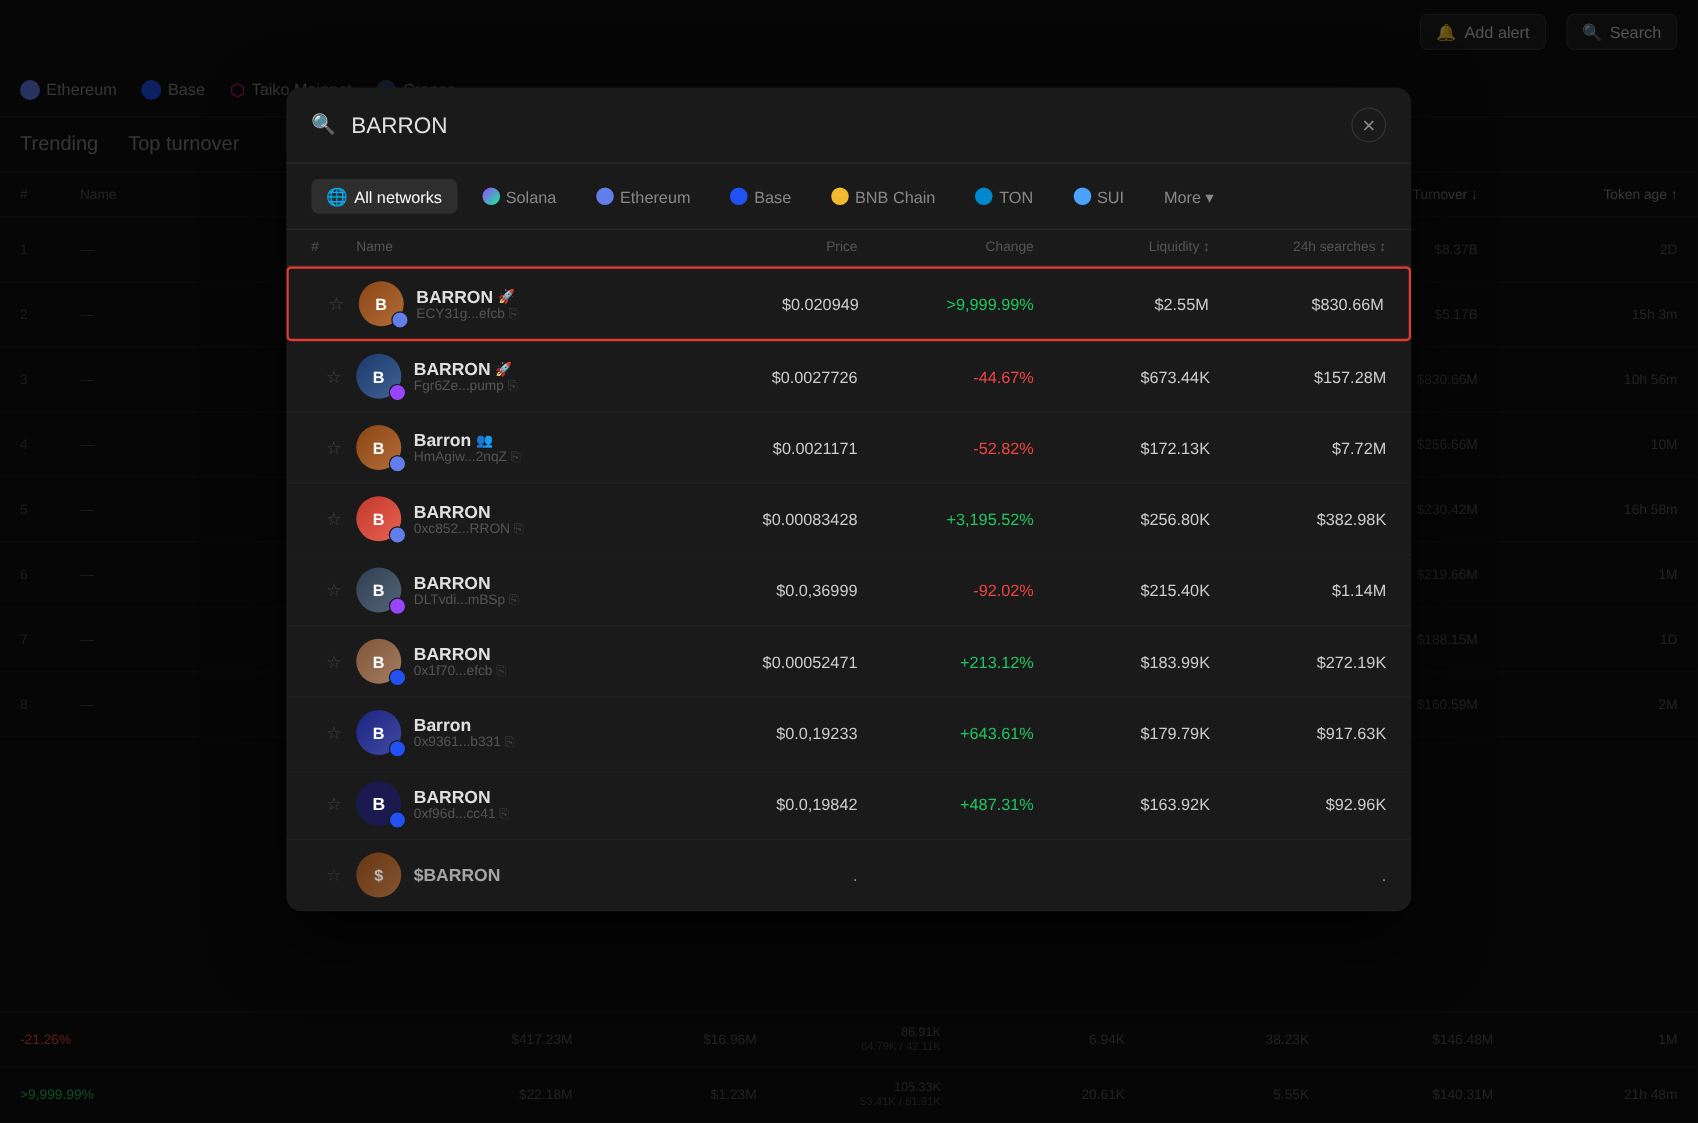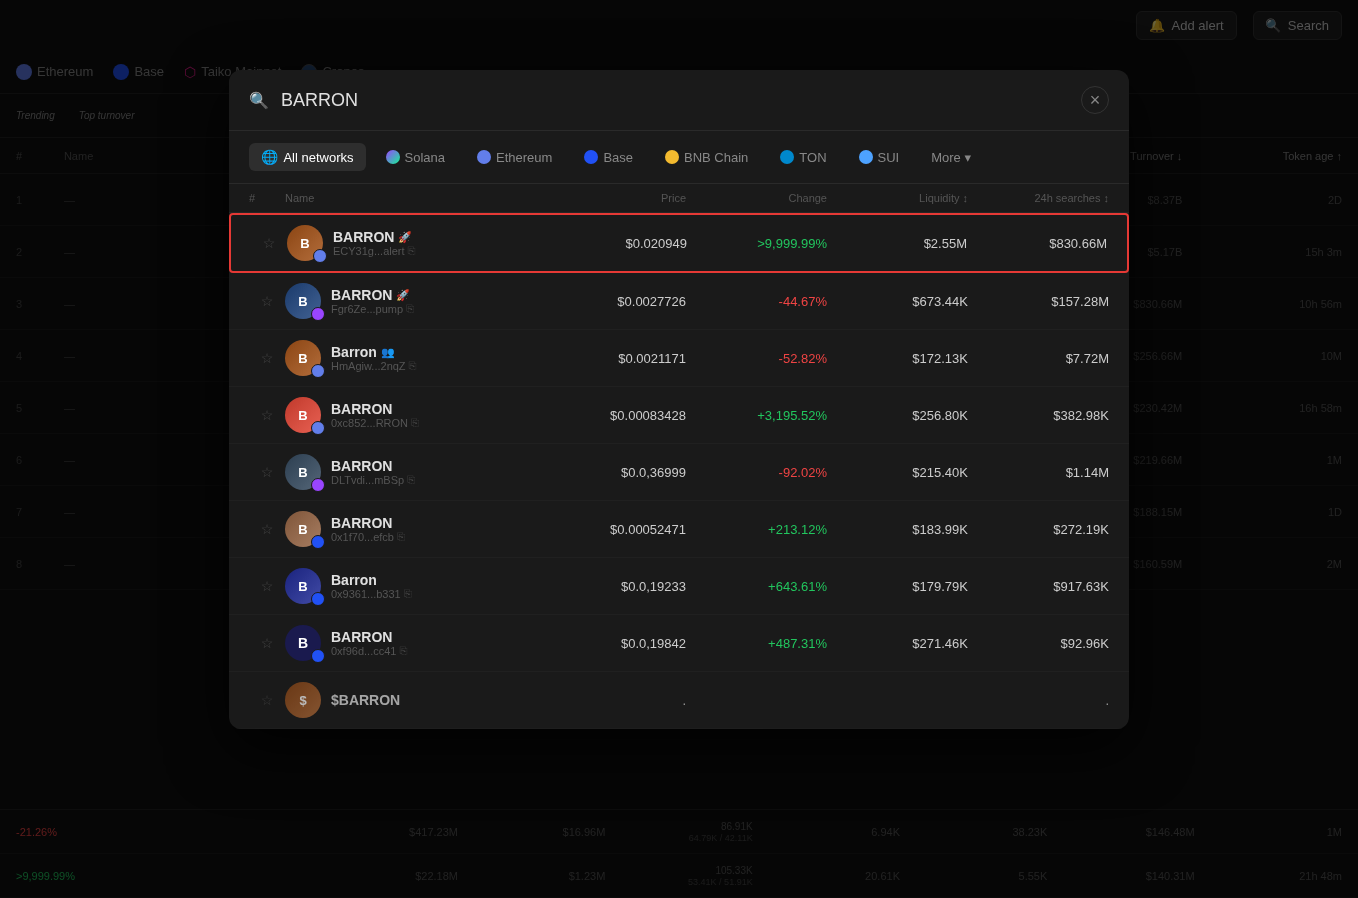--- a/index.html
+++ b/index.html
@@ -103,23 +103,22 @@
       display: flex;
       align-items: center;
       padding: 0 16px;
       gap: 24px;
       border-bottom: 1px solid #222;
       z-index: 1;
     }
 
     .secondary-nav-item {
       color: #888;
-      font-size: 10px;
-      cursor: pointer;
-      font-style: italic;
+      font-size: 16px;
+      cursor: pointer;
     }
 
     
     .bg-table {
       position: absolute;
       top: 138px;
       left: 0; right: 0; bottom: 0;
       z-index: 1;
     }
 
@@ -630,21 +629,21 @@
         B
         <div class="avatar-chain-badge" style="background:#627eea;"></div>
       </div>
         </div>
         <div class="token-name-wrap">
           <div class="token-name">
             <span>BARRON</span>
             <span style="font-size:11px;">🚀</span>
           </div>
           <div class="token-addr">
-            <span>ECY31g...alert</span>
+            <span>ECY31g...efcb</span>
             <span class="copy-icon">⎘</span>
           </div>
         </div>
       </div>
       <div class="result-cell">$0.020949</div>
       <div class="result-cell green">&gt;9,999.99%</div>
       <div class="result-cell">$2.55M</div>
       <div class="result-cell">$830.66M</div>
     </div>
         <div class="result-row">
@@ -812,21 +811,21 @@
 
           </div>
           <div class="token-addr">
             <span>0xf96d...cc41</span>
             <span class="copy-icon">⎘</span>
           </div>
         </div>
       </div>
       <div class="result-cell">$0.0,19842</div>
       <div class="result-cell green">+487.31%</div>
-      <div class="result-cell">$271.46K</div>
+      <div class="result-cell">$163.92K</div>
       <div class="result-cell">$92.96K</div>
     </div>
         <div class="partial-row">
       <div class="star-btn">☆</div>
       <div class="token-info">
         <div class="token-avatar">
           <div class="avatar-circle" style="background:linear-gradient(135deg, #8B4513, #b36d3b); width:36px; height:36px; font-size:13px; font-weight:700;">
         $
         
       </div>

